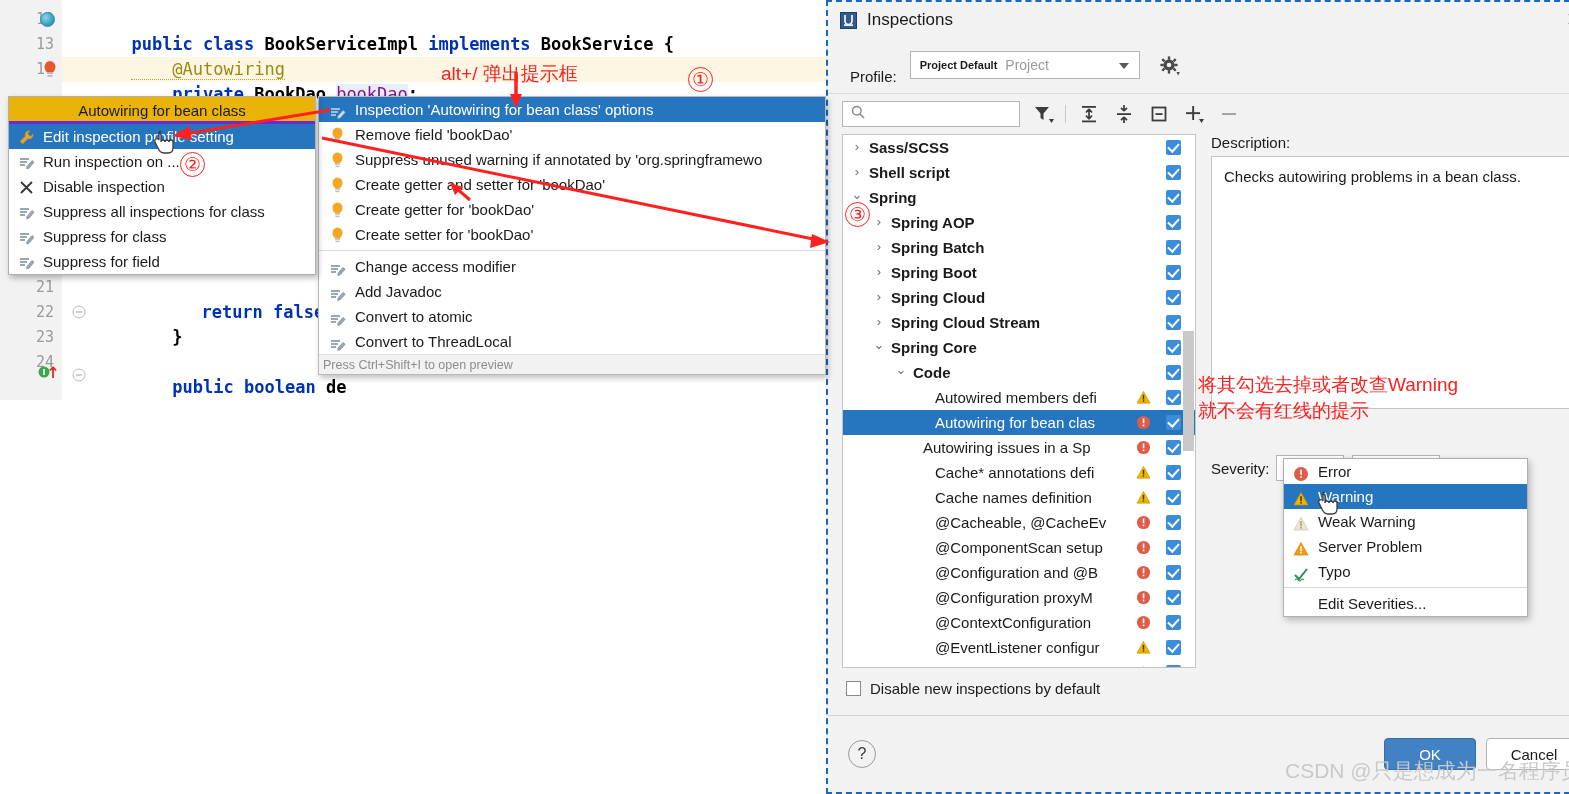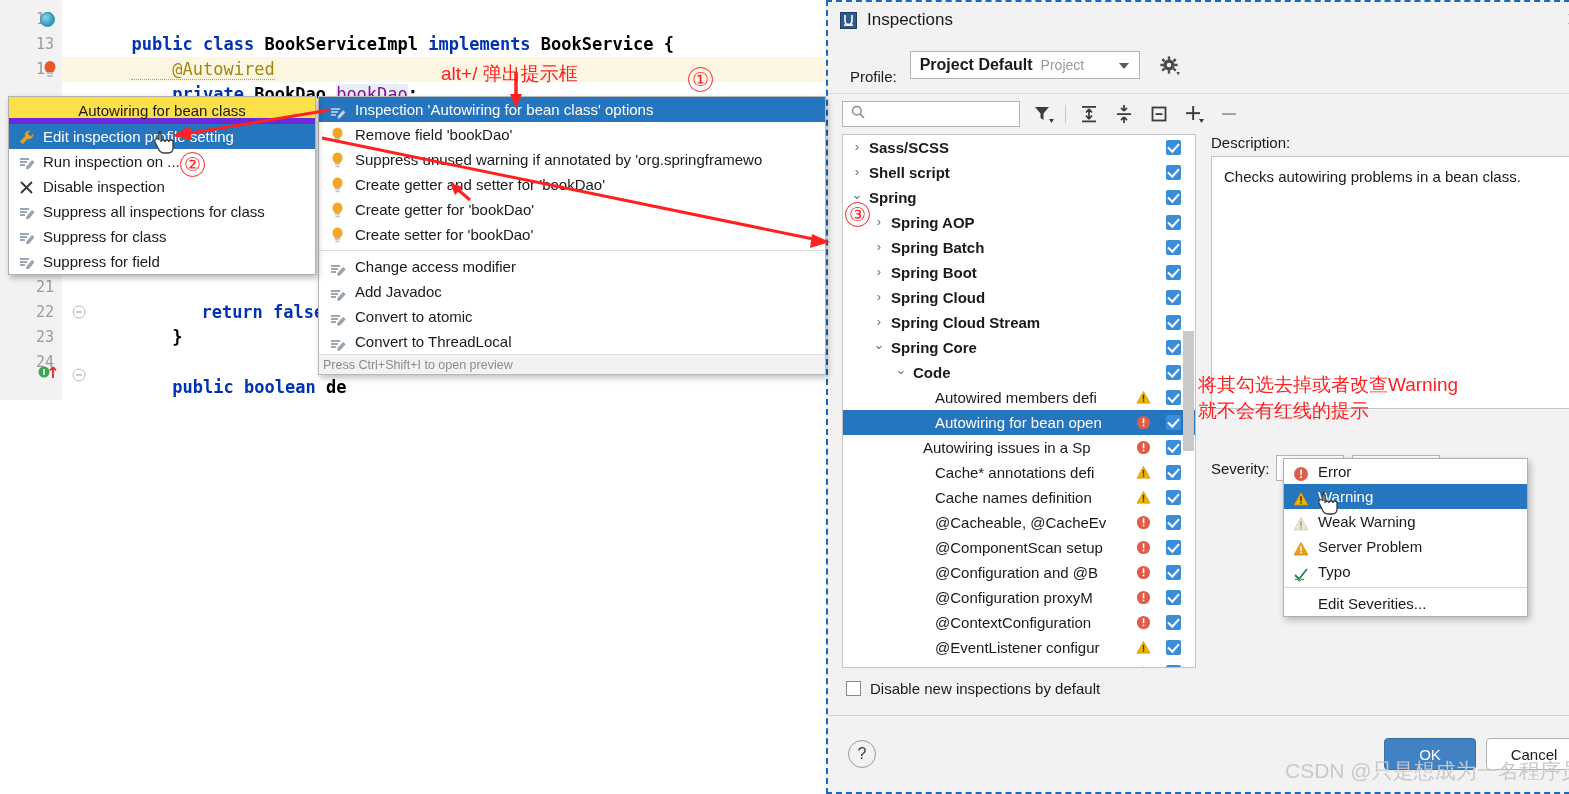--- a/index.html
+++ b/index.html
@@ -40,22 +40,22 @@
 
   
   .ctx-menu {
     position: absolute; left: 8px; top: 96px; width: 308px;
     background: #ffffff; border: 1px solid #b0b0b0;
     box-shadow: 2px 3px 6px rgba(0,0,0,.28);
     z-index: 40;
   }
   .ctx-header {
     height: 27px; line-height: 27px; text-align: center;
-    font-size: 15px; color: #1a1a1a; background: #fde047;
-    border-bottom: 6px solid #6d28d9;
+    font-size: 15px; color: #1a1a1a; background: #eab308;
+    border-bottom: 3px solid #6d28d9;
   }
   .ctx-item {
     height: 25px; line-height: 25px; font-size: 15px; color: #1a1a1a;
     padding-left: 34px; position: relative; white-space: nowrap;
   }
   .ctx-item.sel { background: #2675bf; color: #ffffff; }
   .ctx-ico { position: absolute; left: 9px; top: 4px; width: 17px; height: 17px; }
 
   
   .opt-menu {
@@ -98,21 +98,21 @@
   }
   .profile-row {
     display: flex; align-items: center; padding: 6px 0 8px 22px;
     border-bottom: 1px solid #dcdcdc;
   }
   .profile-label { font-size: 15px; color: #1a1a1a; margin-right: 13px; margin-top: 24px; }
   .profile-combo {
     width: 230px; height: 28px; background: #fff; border: 1px solid #b5b5b5;
     display: flex; align-items: center; padding: 0 6px 0 9px; position: relative;
   }
-  .pc-main { font-size: 16px; color: #1a1a1a; font-weight: bold; }
+  .pc-main { font-size: 11px; color: #1a1a1a; font-weight: bold; }
   .pc-sub { font-size: 14px; color: #9a9a9a; margin-left: 8px; }
   .pc-arrow {
     position: absolute; right: 10px; top: 11px;
     width: 0; height: 0; border-left: 5px solid transparent;
     border-right: 5px solid transparent; border-top: 6px solid #5a5a5a;
   }
   .gear-btn { margin-left: 18px; width: 22px; height: 22px; cursor: pointer; }
 
   .toolbar-row { display: flex; align-items: center; padding: 7px 0 7px 14px; }
   .search-box {
@@ -264,21 +264,21 @@
     <div class="gutter-line" style="top:7px;">12</div>
     <div class="gutter-icon" style="left:40px; top:12px;">
       <div class="class-icon"></div>
     </div>
     <div class="code-line" style="top:7px;">
       <span class="kw">public class </span><span class="cls">BookServiceImpl </span><span class="kw">implements </span><span class="cls">BookService {</span>
     </div>
 
     <div class="gutter-line" style="top:32px;">13</div>
     <div class="code-line" style="top:32px;">
-      <span class="ann" style="border-bottom:1px dotted #c0a030;">    @Autowired</span>
+      <span class="ann" style="border-bottom:1px dotted #c0a030;">    @Autowiring</span>
     </div>
 
     <div class="gutter-line" style="top:57px;">14</div>
     <div class="gutter-icon" style="left:42px; top:60px;">
       <svg width="16" height="19" viewBox="0 0 16 19">
         <ellipse cx="8" cy="7" rx="5.5" ry="6" fill="#e8582c"></ellipse>
         <rect x="5" y="12" width="6" height="2" fill="#b8b8b8"></rect>
         <rect x="5.5" y="15" width="5" height="1.8" fill="#b8b8b8"></rect>
       </svg>
     </div>
@@ -637,21 +637,21 @@
             <div class="tree-row">
               <span class="tw-label" style="left:92px;">Autowired members defi</span>
               <span class="sev-ico"><svg width="15" height="15" viewBox="0 0 16 16">
                   <path d="M8 1.5 L15 14 H1 Z" fill="#f0b400" stroke="#c89000" stroke-width="0.7"></path>
                   <rect x="7.25" y="5.2" width="1.5" height="5" fill="#3a3a00"></rect>
                   <rect x="7.25" y="11" width="1.5" height="1.6" fill="#3a3a00"></rect>
                 </svg></span>
               <span class="cb"></span>
             </div>
             <div class="tree-row sel">
-              <span class="tw-label" style="left:92px;">Autowiring for bean open</span>
+              <span class="tw-label" style="left:92px;">Autowiring for bean clas</span>
               <span class="sev-ico"><svg width="15" height="15" viewBox="0 0 16 16">
                   <circle cx="8" cy="8" r="7" fill="#e05b48"></circle>
                   <rect x="7.2" y="3.6" width="1.7" height="5.2" fill="#fff"></rect>
                   <rect x="7.2" y="10.2" width="1.7" height="1.8" fill="#fff"></rect>
                 </svg></span>
               <span class="cb"></span>
             </div>
             <div class="tree-row">
               <span class="tw-label" style="left:80px;">Autowiring issues in a Sp</span>
               <span class="sev-ico"><svg width="15" height="15" viewBox="0 0 16 16">

